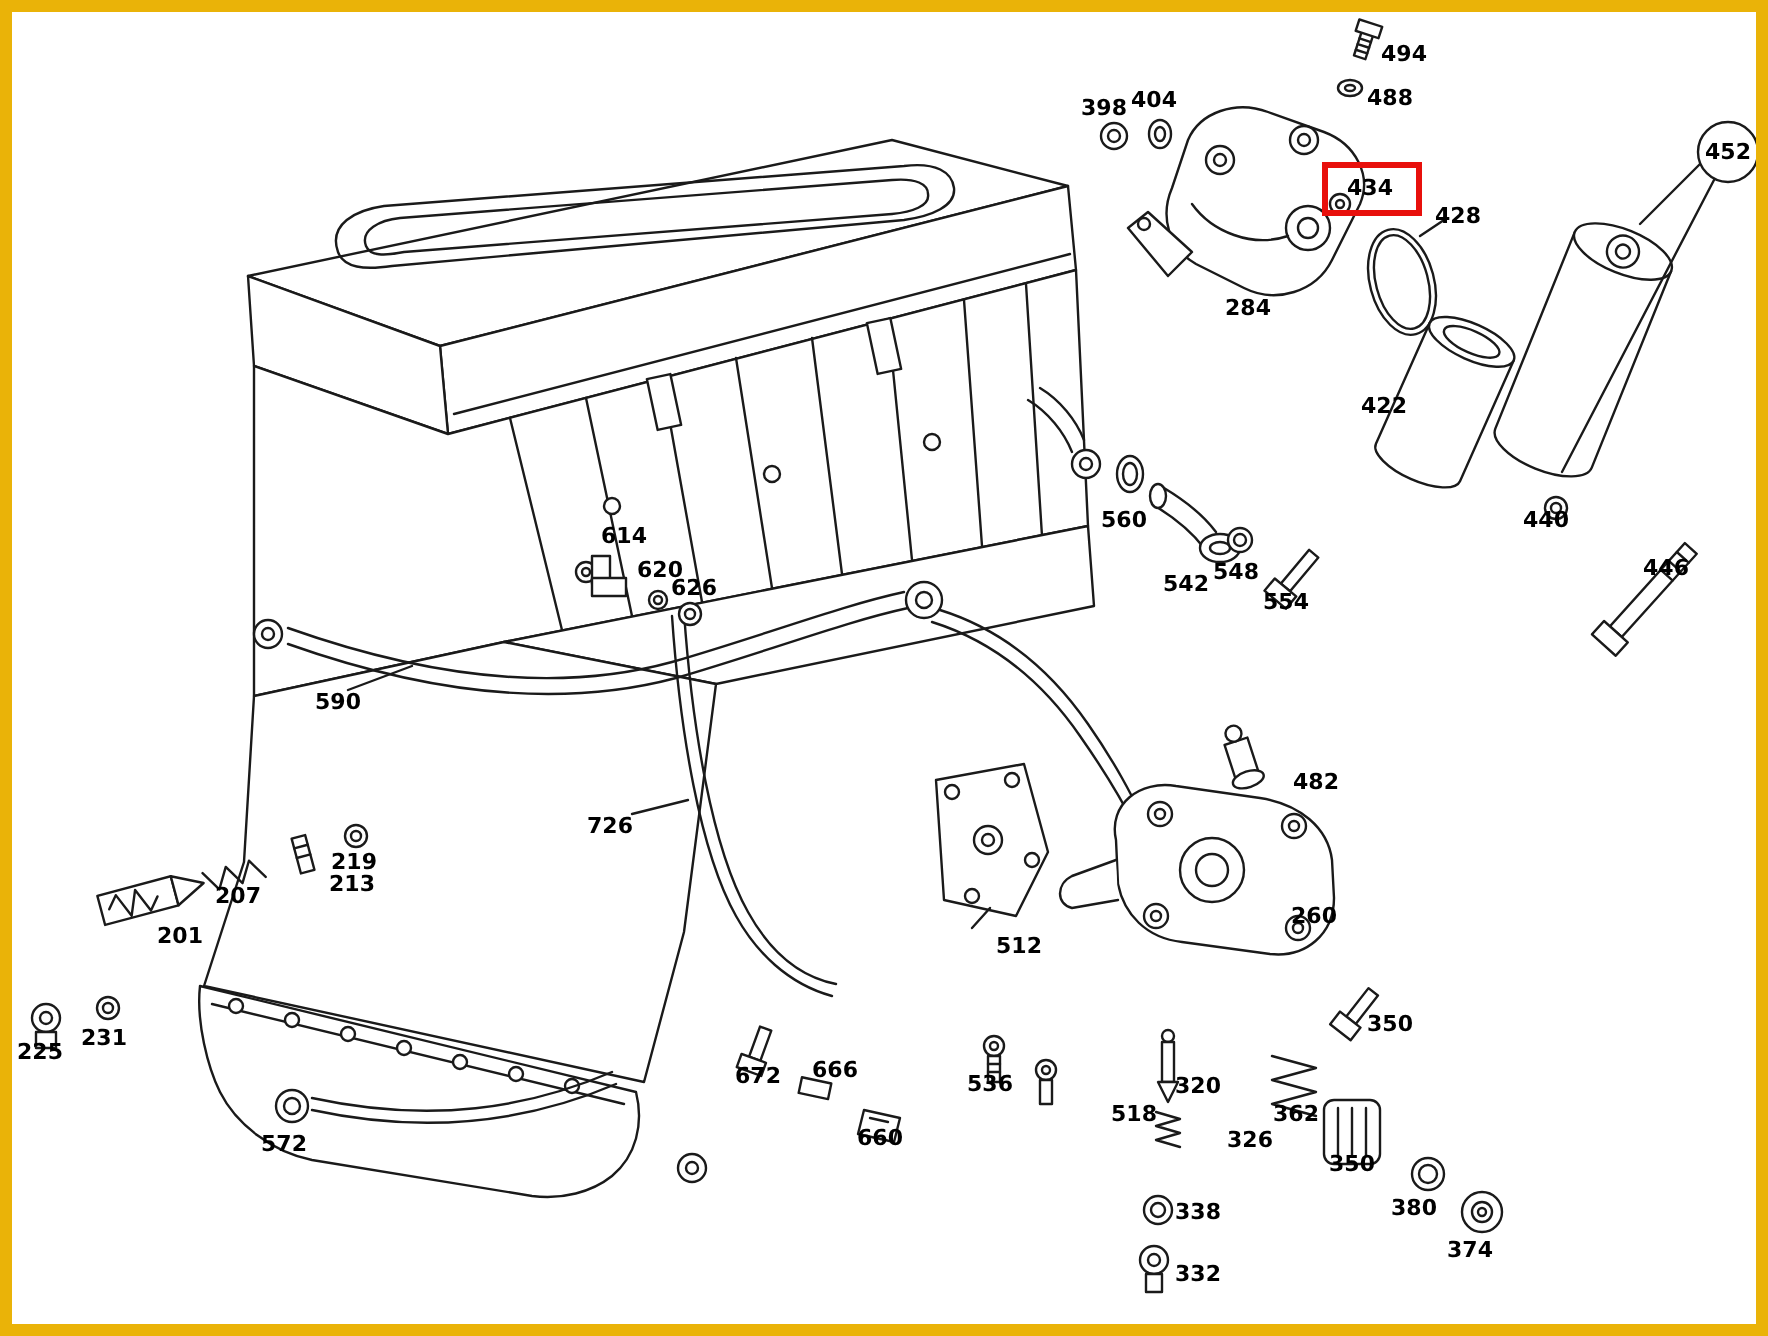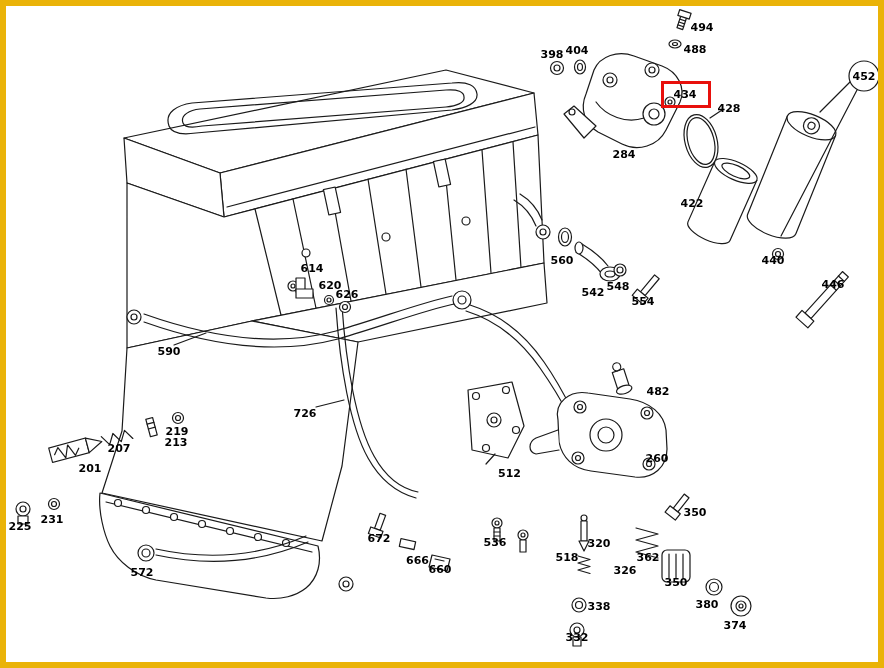--- a/index.html
+++ b/index.html
@@ -337,28 +337,28 @@
       <div class="part-label" style="left: 113px; top: 442px;">207</div>
       <div class="part-label" style="left: 84px; top: 462px;">201</div>
       <div class="part-label" style="left: 14px; top: 520px;">225</div>
       <div class="part-label" style="left: 46px; top: 513px;">231</div>
       <div class="part-label" style="left: 136px; top: 566px;">572</div>
       <div class="part-label" style="left: 494px; top: 467px; padding-left: 19px;">512</div>
       <div class="part-label" style="left: 652px; top: 385px;">482</div>
       <div class="part-label" style="left: 651px; top: 452px;">260</div>
       <div class="part-label" style="left: 689px; top: 506px;">350</div>
       <div class="part-label" style="left: 373px; top: 532px;">672</div>
-      <div class="part-label" style="left: 400px; top: 554px; padding-left: 23px;">666</div>
+      <div class="part-label" style="left: 400px; top: 529px; padding-left: 23px;">666</div>
       <div class="part-label" style="left: 434px; top: 563px;">660</div>
       <div class="part-label" style="left: 489px; top: 536px;">536</div>
       <div class="part-label" style="left: 516px; top: 551px; margin-left: 45px;">518</div>
       <div class="part-label" style="left: 593px; top: 537px;">320</div>
       <div class="part-label" style="left: 589px; top: 564px; margin-left: 30px;">326</div>
       <div class="part-label" style="left: 642px; top: 551px;">362</div>
       <div class="part-label" style="left: 670px; top: 576px;">350</div>
       <div class="part-label" style="left: 593px; top: 600px;">338</div>
-      <div class="part-label" style="left: 571px; top: 631px;">332</div>
+      <div class="part-label" style="left: 593px; top: 631px;">332</div>
       <div class="part-label" style="left: 701px; top: 598px;">380</div>
       <div class="part-label" style="left: 729px; top: 619px;">374</div>
     </div>
 
   <div class="highlight-box" style="border-color: rgb(232, 16, 12); width: 50px; height: 27px; left: 655px; top: 74.5px;"></div>
 </div>
 
 </body></html>

